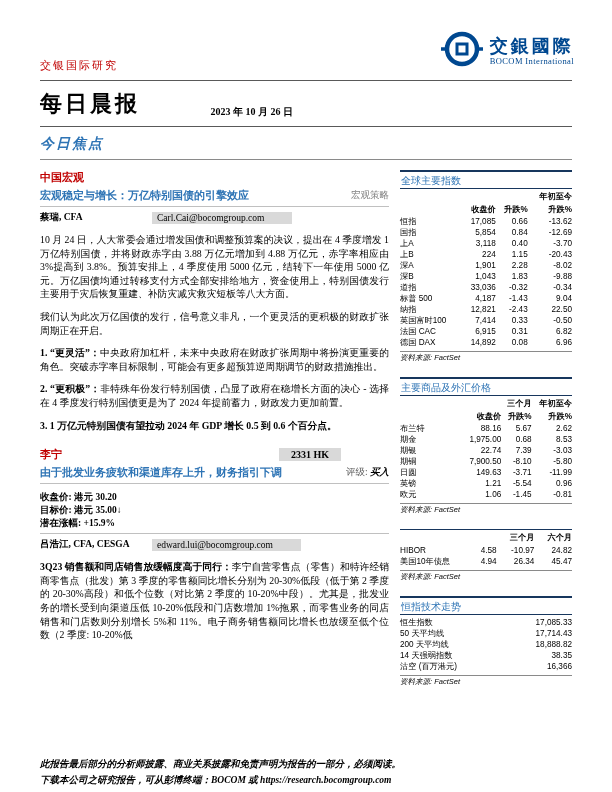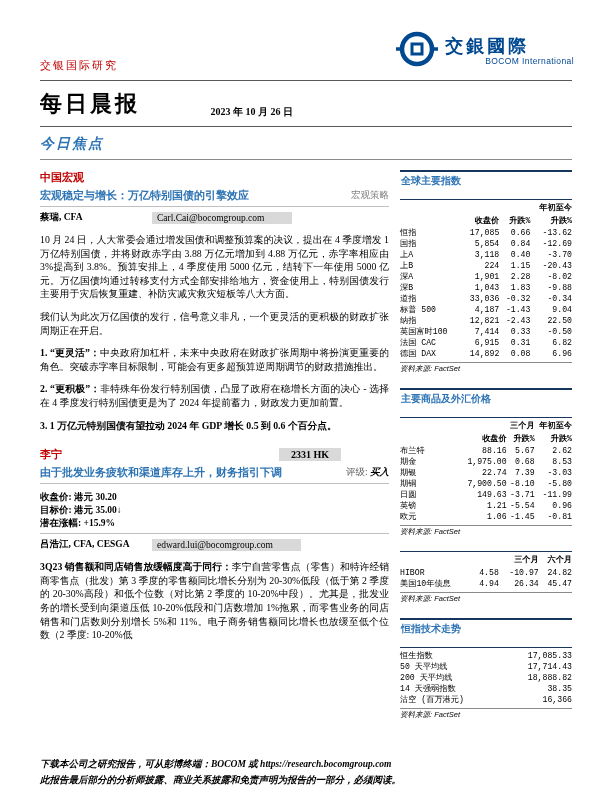--- a/index.html
+++ b/index.html
@@ -10,21 +10,21 @@
     font-family:"Liberation Serif", serif; overflow:hidden;
   }
   
   .brand {
     position:absolute; left:40px; top:58px;
     color:#C00000; font-weight:normal; font-size:11px; letter-spacing:2px;
   }
   .logo { position:absolute; right:38px; top:28px; display:flex; align-items:center; gap:7px; }
   .logo-text { color:#004890; }
   .logo-cn { font-size:18px; font-weight:bold; letter-spacing:3px; line-height:20px; }
-  .logo-en { font-size:8.5px; letter-spacing:0.4px; font-family:Liberation Sans, sans-serif;margin-left:40px; }
+  .logo-en { font-size:8.5px; letter-spacing:0.4px; font-family:Liberation Serif, serif; }
   .rule { position:absolute; left:40px; right:40px; border-top:1px solid #595959; }
   .rule-header { top:80px; }
   .rule-title  { top:126px; }
   .rule-focus  { top:159px; border-top-color:#8a8a8a; }
   .title { position:absolute; left:40px; top:89px; font-size:22px; font-weight:bold; letter-spacing:3px; }
   .date  { position:absolute; left:40px; top:105px; width:253px; text-align:right; font-size:10px; font-weight:bold; }
   .focus { position:absolute; left:40px; top:135px; font-size:14px; font-weight:bold; font-style:italic;
            color:#2E74B5; letter-spacing:2px; }
   
   .left-col { position:absolute; left:40px; top:170px; width:349px; }
@@ -41,24 +41,24 @@
   .stock-head { display:flex; align-items:center; }
   .ticker { background:#D9D9D9; font-weight:bold; font-size:10px; padding:1px 12px; margin-left:auto; margin-right:48px; }
   .rating { font-size:9.5px; white-space:nowrap; margin-left:10px; padding-top:1px; }
   .rating-label { color:#595959; }
   .rating-val { font-weight:bold;font-style:italic; }
   .price-row { display:flex; justify-content:space-between; font-size:9.5px; font-weight:bold;
                margin-top:4px; padding:3px 0; border-bottom:1px solid #c0c0c0;flex-direction:column; }
   
   .sidebar { position:absolute; left:400px; top:170px; width:172px;
              font-family:"Liberation Sans", sans-serif; }
-  .side-sec-title { color:#2E74B5; font-weight:bold; font-size:10px;
+  .side-sec-title { color:#2E74B5; font-weight:normal; font-size:10px;
                     border-top:2px solid #17365D; border-bottom:1px solid #17365D;
-                    padding:2px 1px 11px; }
-  .side-table { width:100%; border-collapse:collapse; font-size:8.2px; margin-top:2px;font-family:Liberation Mono, monospace; }
+                    padding:2px 1px 0; }
+  .side-table { width:100%; border-collapse:collapse; font-size:8.2px; margin-top:2px; }
   .side-table th { font-weight:bold; text-align:right; padding:1px 0; line-height:10.5px; white-space:nowrap; }
   .side-table td { text-align:right; padding:0; line-height:11px; white-space:nowrap; }
   .side-table th:first-child, .side-table td:first-child { text-align:left; width:36%;margin-top:12px; }
   .rates-table th:first-child, .rates-table td:first-child { width:42%; }
   .tech-table td:first-child { width:60%; }
   .source { font-size:7.5px; font-style:italic; border-top:1px solid #8a8a8a;
             margin-top:3px; padding-top:1px; margin-bottom:14px; }
   .rates-wrap { border-top:1px solid #17365D; margin-top:2px; }
   
   .footer { position:absolute; left:40px; right:40px; top:756px;
@@ -382,17 +382,17 @@
             <td>沽空 (百万港元)</td>
             <td>16,366</td>
           </tr>
         </tbody>
     </table>
     <div class="source">资料来源: FactSet</div>
 
   </aside>
 
   <div class="footer">
+    <div>此报告最后部分的分析师披露、商业关系披露和免责声明为报告的一部分，必须阅读。</div>
     <div><span>下载本公司之研究报告，可从彭博终端：BOCOM 或</span> <a href="#" class="footer-link">https://research.bocomgroup.com</a></div>
-    <div>此报告最后部分的分析师披露、商业关系披露和免责声明为报告的一部分，必须阅读。</div>
   </div>
 
 </div>
 
 </body></html>

